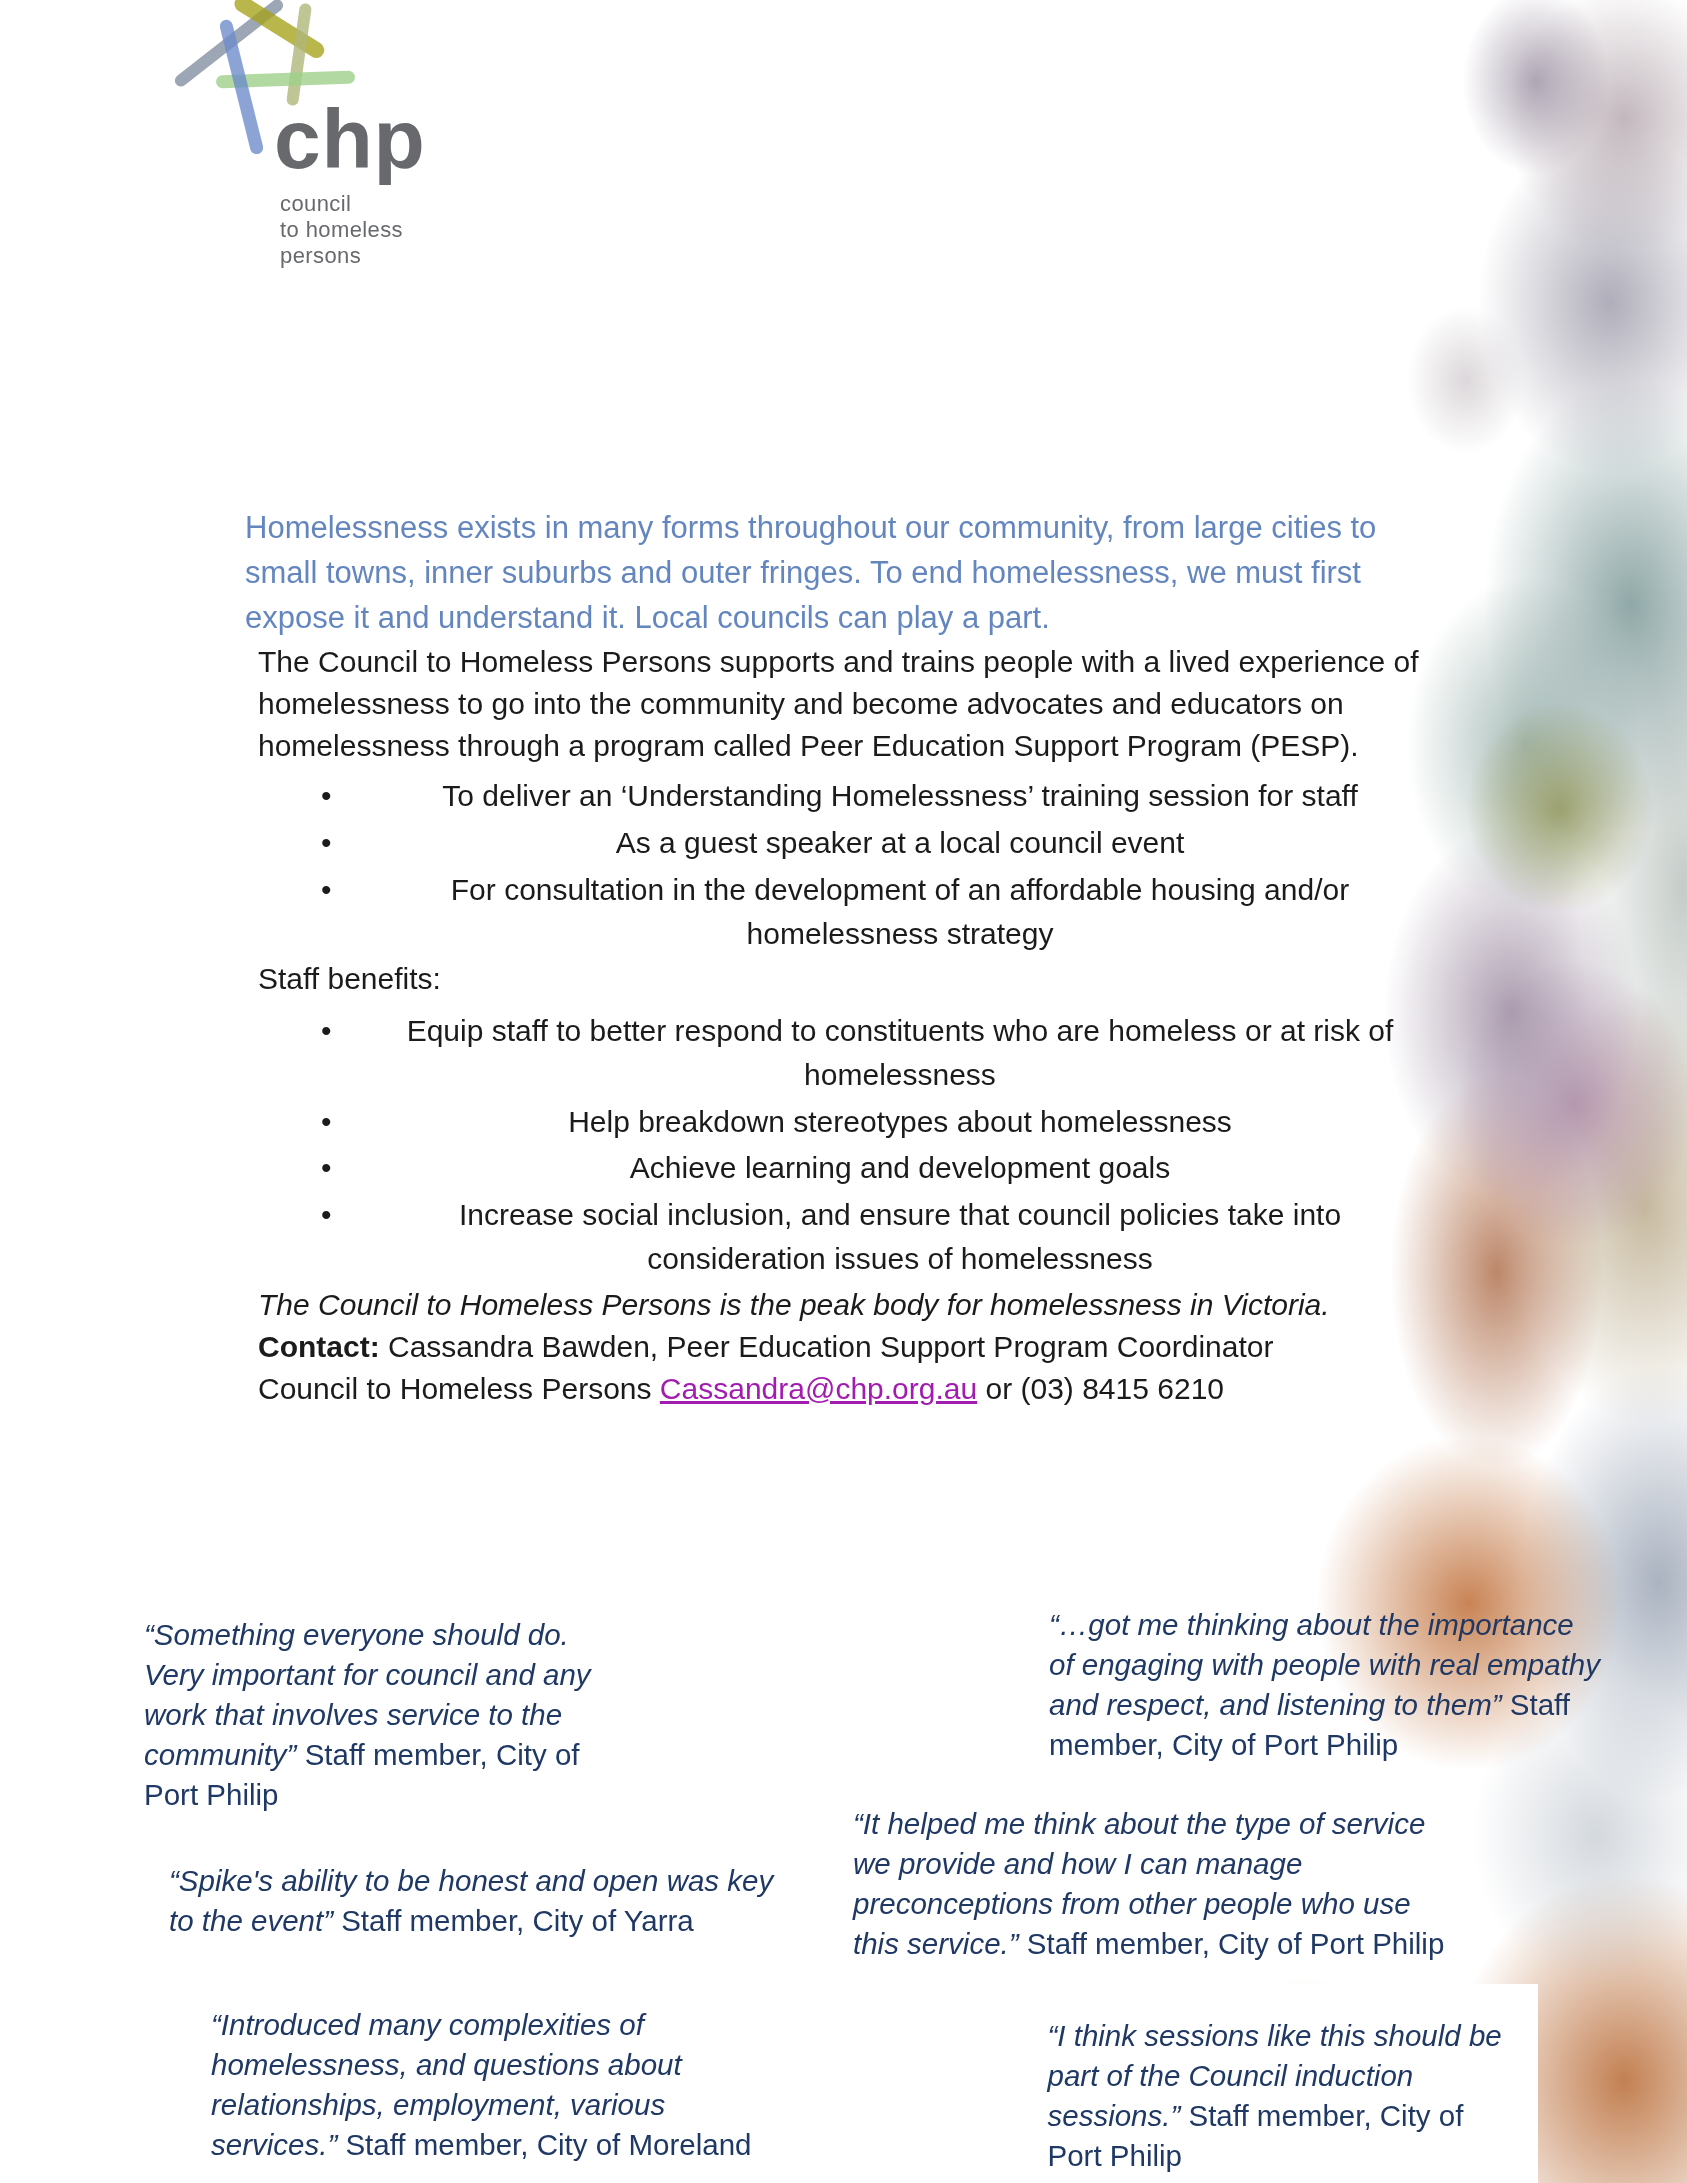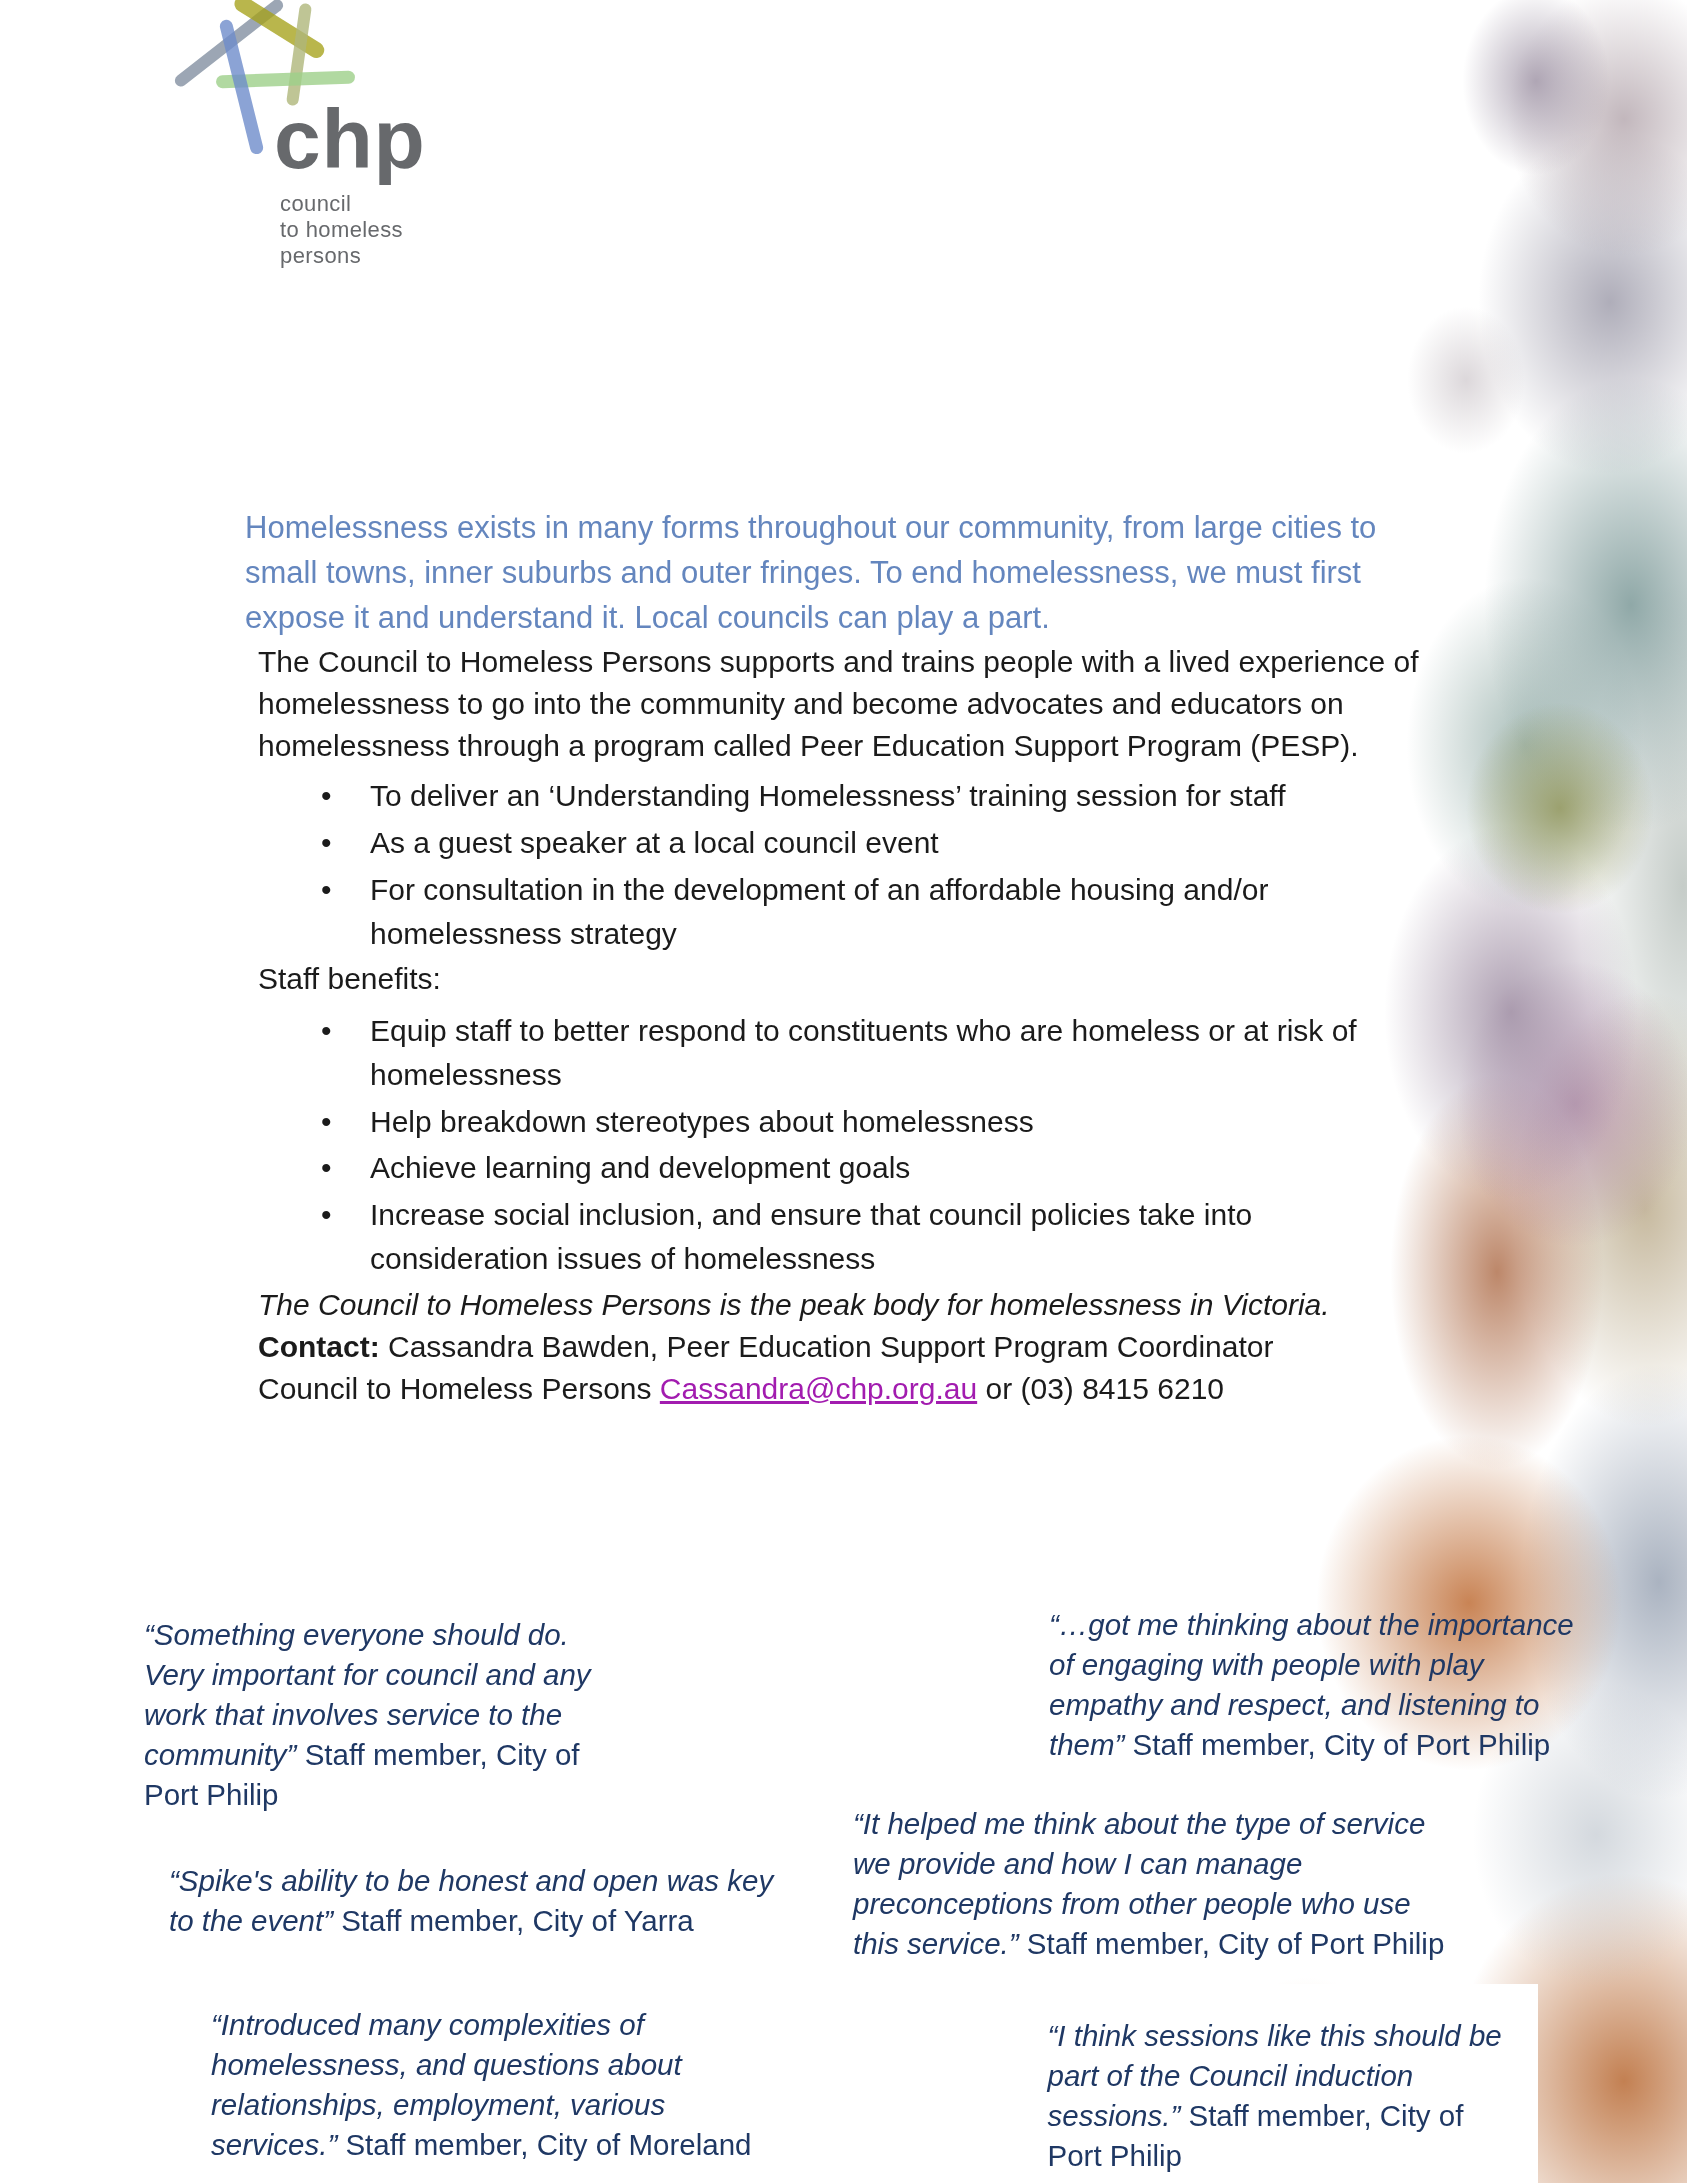--- a/index.html
+++ b/index.html
@@ -41,21 +41,21 @@
   .logo-tagline{position:absolute;left:280px;top:191px;font-size:22px;line-height:26px;color:#67696c;letter-spacing:0.4px;}
   
   .title{position:absolute;left:245px;top:315px;margin:0;z-index:1;font-weight:400;font-size:60px;line-height:91px;color:#567cb6;}
   .title .tline{display:block;}
   .subtitle{position:absolute;left:245px;top:505px;width:1174px;margin:0;z-index:1;font-size:31px;line-height:45px;color:#6486be;}
   
   .bodycol{position:absolute;left:258px;top:641px;width:1172px;z-index:1;font-size:30px;line-height:42px;}
   .bodycol p{margin:0;}
   .p-engage{margin-top:29.5px;}
   ul.bullets{margin:7px 0 0 0;padding:0 0 0 112px;list-style:none;}
-  ul.bullets li{position:relative;line-height:44px;margin-bottom:2.8px;}
+  ul.bullets li{position:relative;line-height:44px;margin-bottom:2.8px;text-align:center;}
   ul.bullets li::before{content:"•";position:absolute;left:-49px;top:0;font-size:30px;}
   .benefits-head{margin-top:25px;}
   ul.staff{margin-top:8.4px;}
   .peak{margin-top:17px;font-style:italic;}
   .contact{margin-top:21px;}
   .b{font-weight:700;}
   .email{color:#a21caf;text-decoration:underline;cursor:pointer;}
   
   .quote{position:absolute;z-index:1;color:#1f3864;font-size:29.5px;line-height:40px;}
   .qt{font-style:italic;}
@@ -113,21 +113,21 @@
       <span class="b">Contact:</span><span> Cassandra Bawden, Peer Education Support Program Coordinator</span><br>
       <span>Council to Homeless Persons </span><a class="email" href="#">Cassandra@chp.org.au</a><span> or (03) 8415 6210</span>
     </p>
   </div>
 
   <div class="quote q1">
     <span class="qt">“Something everyone should do. Very important for council and any work that involves service to the community”</span><span class="qa"> Staff member, City of Port Philip</span>
   </div>
 
   <div class="quote q2">
-    <span class="qt">“…got me thinking about the importance of engaging with people with play empathy and respect, and listening to them”</span><span class="qa"> Staff member, City of Port Philip</span>
+    <span class="qt">“…got me thinking about the importance of engaging with people with real empathy and respect, and listening to them”</span><span class="qa"> Staff member, City of Port Philip</span>
   </div>
 
   <div class="quote q3">
     <span class="qt">“Spike's ability to be honest and open was key to the event”</span><span class="qa"> Staff member, City of Yarra</span>
   </div>
 
   <div class="quote q4">
     <span class="qt">“It helped me think about the type of service we provide and how I can manage preconceptions from other people who use this service.”</span><span class="qa"> Staff member, City of Port Philip</span>
   </div>
 

